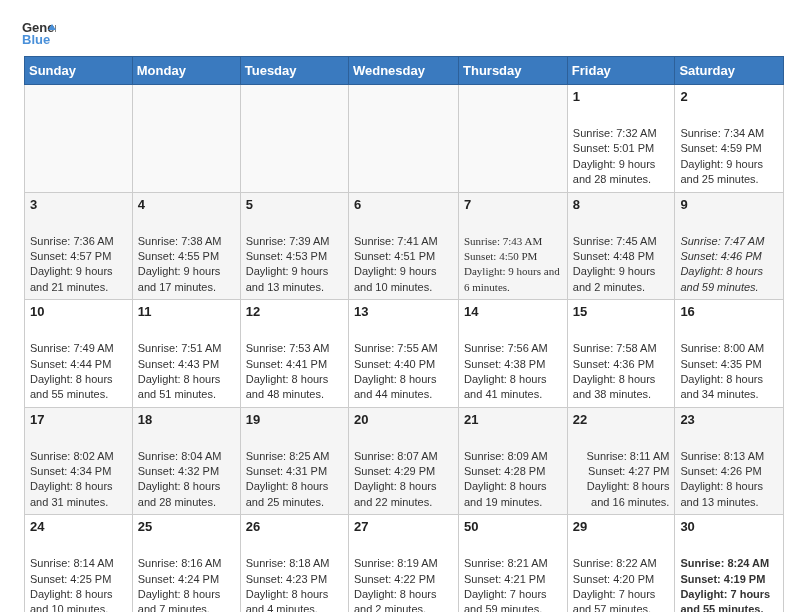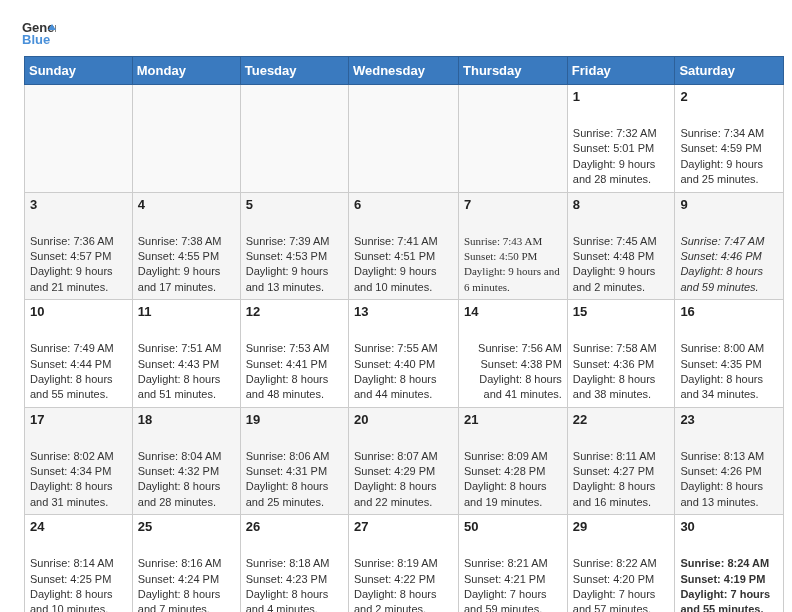--- a/index.html
+++ b/index.html
@@ -137,21 +137,21 @@
 Daylight: 8 hours and 48 minutes.</div>
           </td>
           <td>
             <span class="day-num">13</span>
             <div class="day-info" style="white-space: pre-line;">Sunrise: 7:55 AM
 Sunset: 4:40 PM
 Daylight: 8 hours and 44 minutes.</div>
           </td>
           <td>
             <span class="day-num">14</span>
-            <div class="day-info" style="white-space: pre-line; text-align: right;">Sunrise: 7:56 AM
+            <div class="day-info" style="white-space: pre-line;">Sunrise: 7:56 AM
 Sunset: 4:38 PM
 Daylight: 8 hours and 41 minutes.</div>
           </td>
           <td>
             <span class="day-num">15</span>
             <div class="day-info" style="white-space: pre-line;">Sunrise: 7:58 AM
 Sunset: 4:36 PM
 Daylight: 8 hours and 38 minutes.</div>
           </td>
           <td>
@@ -169,39 +169,39 @@
 Daylight: 8 hours and 31 minutes.</div>
           </td>
           <td>
             <span class="day-num">18</span>
             <div class="day-info" style="white-space: pre-line;">Sunrise: 8:04 AM
 Sunset: 4:32 PM
 Daylight: 8 hours and 28 minutes.</div>
           </td>
           <td>
             <span class="day-num">19</span>
-            <div class="day-info" style="white-space: pre-line;">Sunrise: 8:06 AM
+            <div class="day-info" style="white-space: pre-line;">Sunrise: 8:25 AM
 Sunset: 4:31 PM
 Daylight: 8 hours and 25 minutes.</div>
           </td>
           <td>
             <span class="day-num">20</span>
             <div class="day-info" style="white-space: pre-line;">Sunrise: 8:07 AM
 Sunset: 4:29 PM
 Daylight: 8 hours and 22 minutes.</div>
           </td>
           <td>
             <span class="day-num">21</span>
             <div class="day-info" style="white-space: pre-line;">Sunrise: 8:09 AM
 Sunset: 4:28 PM
 Daylight: 8 hours and 19 minutes.</div>
           </td>
           <td>
             <span class="day-num">22</span>
-            <div class="day-info" style="white-space: pre-line;">Sunrise: 8:11 AM
+            <div class="day-info" style="white-space: pre-line; text-align: right;">Sunrise: 8:11 AM
 Sunset: 4:27 PM
 Daylight: 8 hours and 16 minutes.</div>
           </td>
           <td>
             <span class="day-num">23</span>
             <div class="day-info" style="white-space: pre-line;">Sunrise: 8:13 AM
 Sunset: 4:26 PM
 Daylight: 8 hours and 13 minutes.</div>
           </td>
         </tr>

